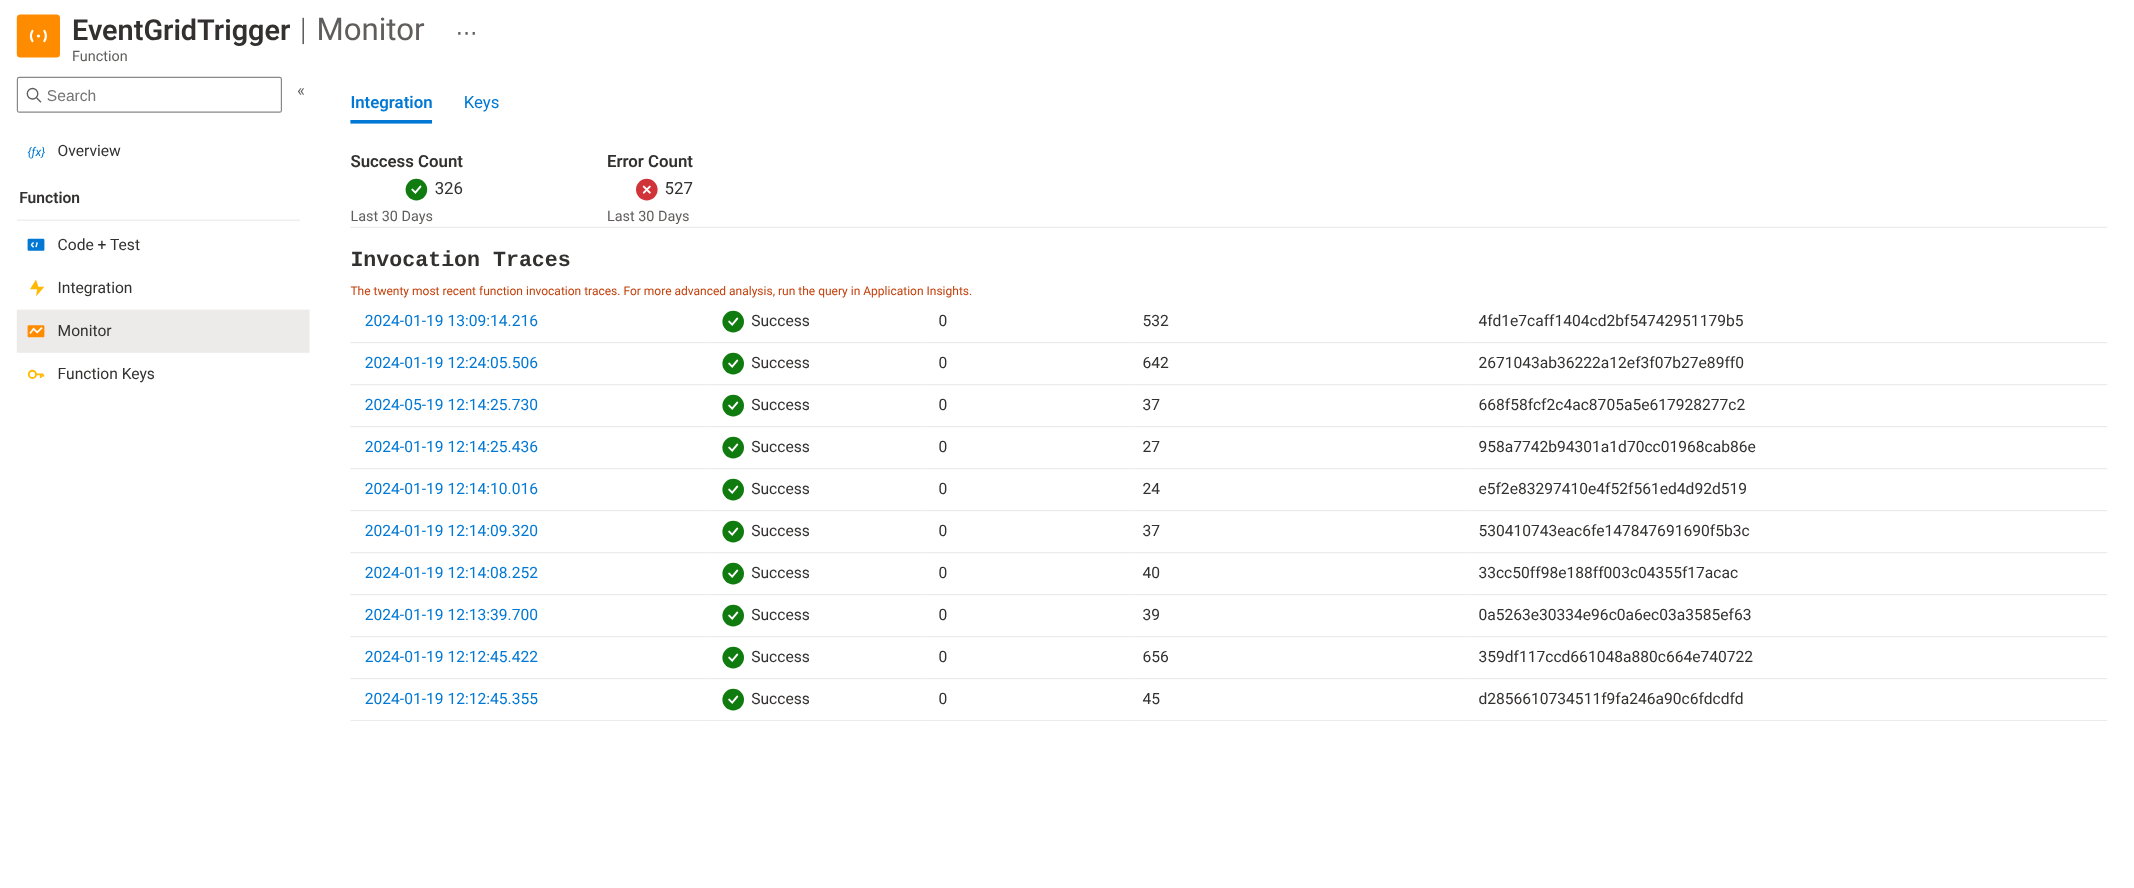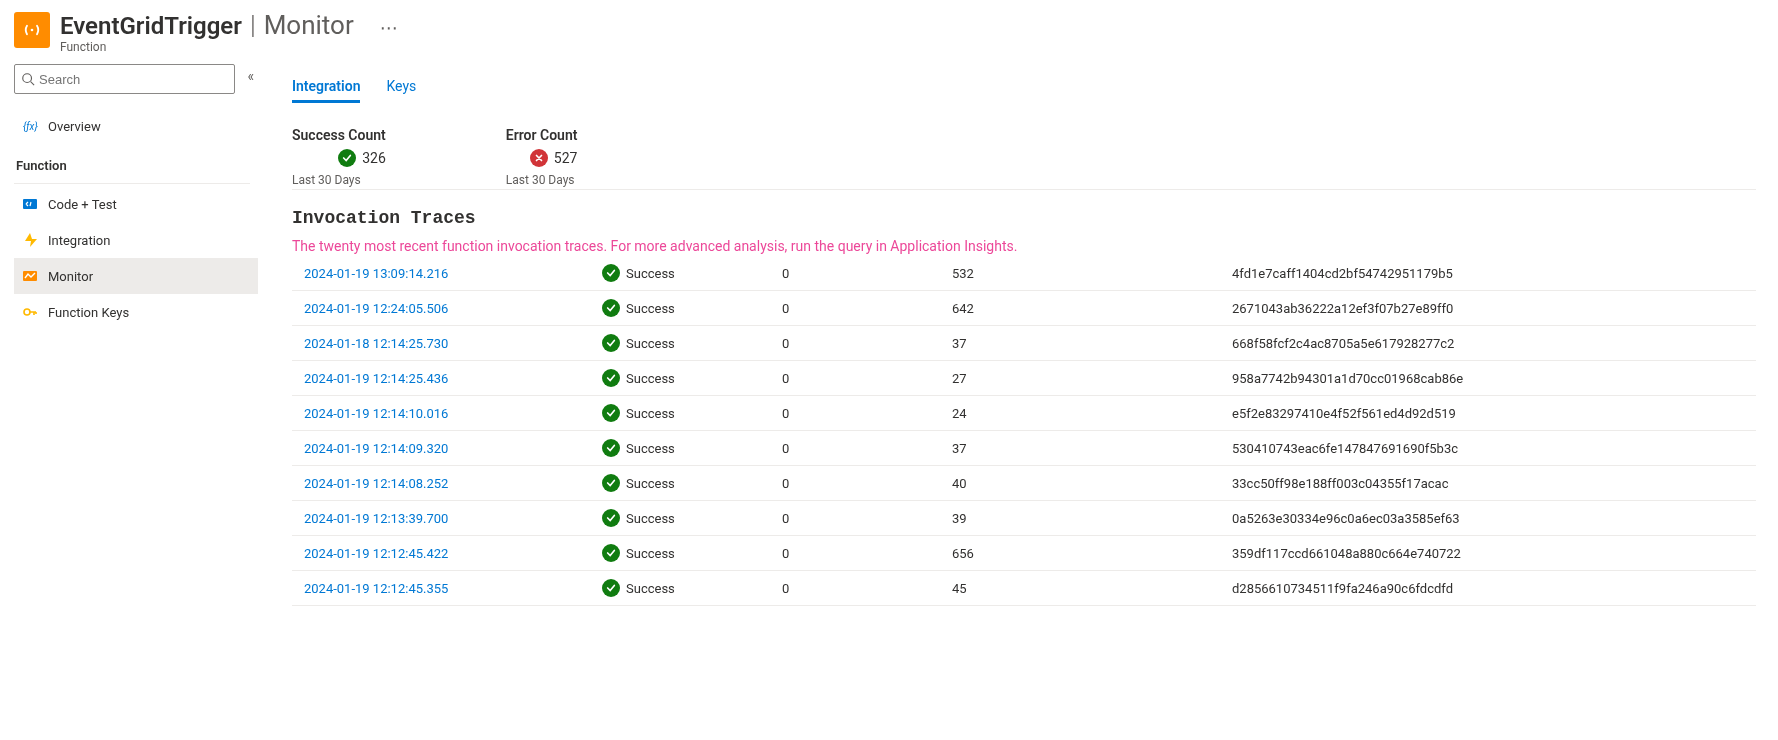--- a/index.html
+++ b/index.html
@@ -143,22 +143,22 @@
   .status-icon svg { width: 10px; height: 10px; }
 
   .section-title {
     font-size: 18px;
     font-weight: 600;
     margin: 18px 0 10px 0;
     color: #323130;
     font-family: Liberation Mono, monospace;
   }
   .section-desc {
-    font-size: 14px;
-    color: #ec4899;
+    font-size: 10px;
+    color: #c2410c;
     margin-bottom: 4px;
   }
 
   .trace-table { width: 100%; border-collapse: collapse; }
   .trace-table td {
     padding: 8px 10px;
     border-bottom: 1px solid #edebe9;
     font-size: 13px;
     vertical-align: middle;
     white-space: nowrap;
@@ -327,21 +327,21 @@
                     </svg>
                   </span>
                   <span>Success</span>
                 </span>
               </td>
               <td class="td-a">0</td>
               <td class="td-b">642</td>
               <td class="td-id">2671043ab36222a12ef3f07b27e89ff0</td>
             </tr>
             <tr>
-              <td class="td-date"><a href="#">2024-01-18 12:14:25.730</a></td>
+              <td class="td-date"><a href="#">2024-05-19 12:14:25.730</a></td>
               <td class="td-status">
                 <span class="status-wrap">
                   <span class="status-icon success">
                     <svg viewBox="0 0 12 12">
                       <path d="M2 6 L5 9 L10 3" stroke="#fff" stroke-width="2" fill="none" stroke-linecap="round"></path>
                     </svg>
                   </span>
                   <span>Success</span>
                 </span>
               </td>

